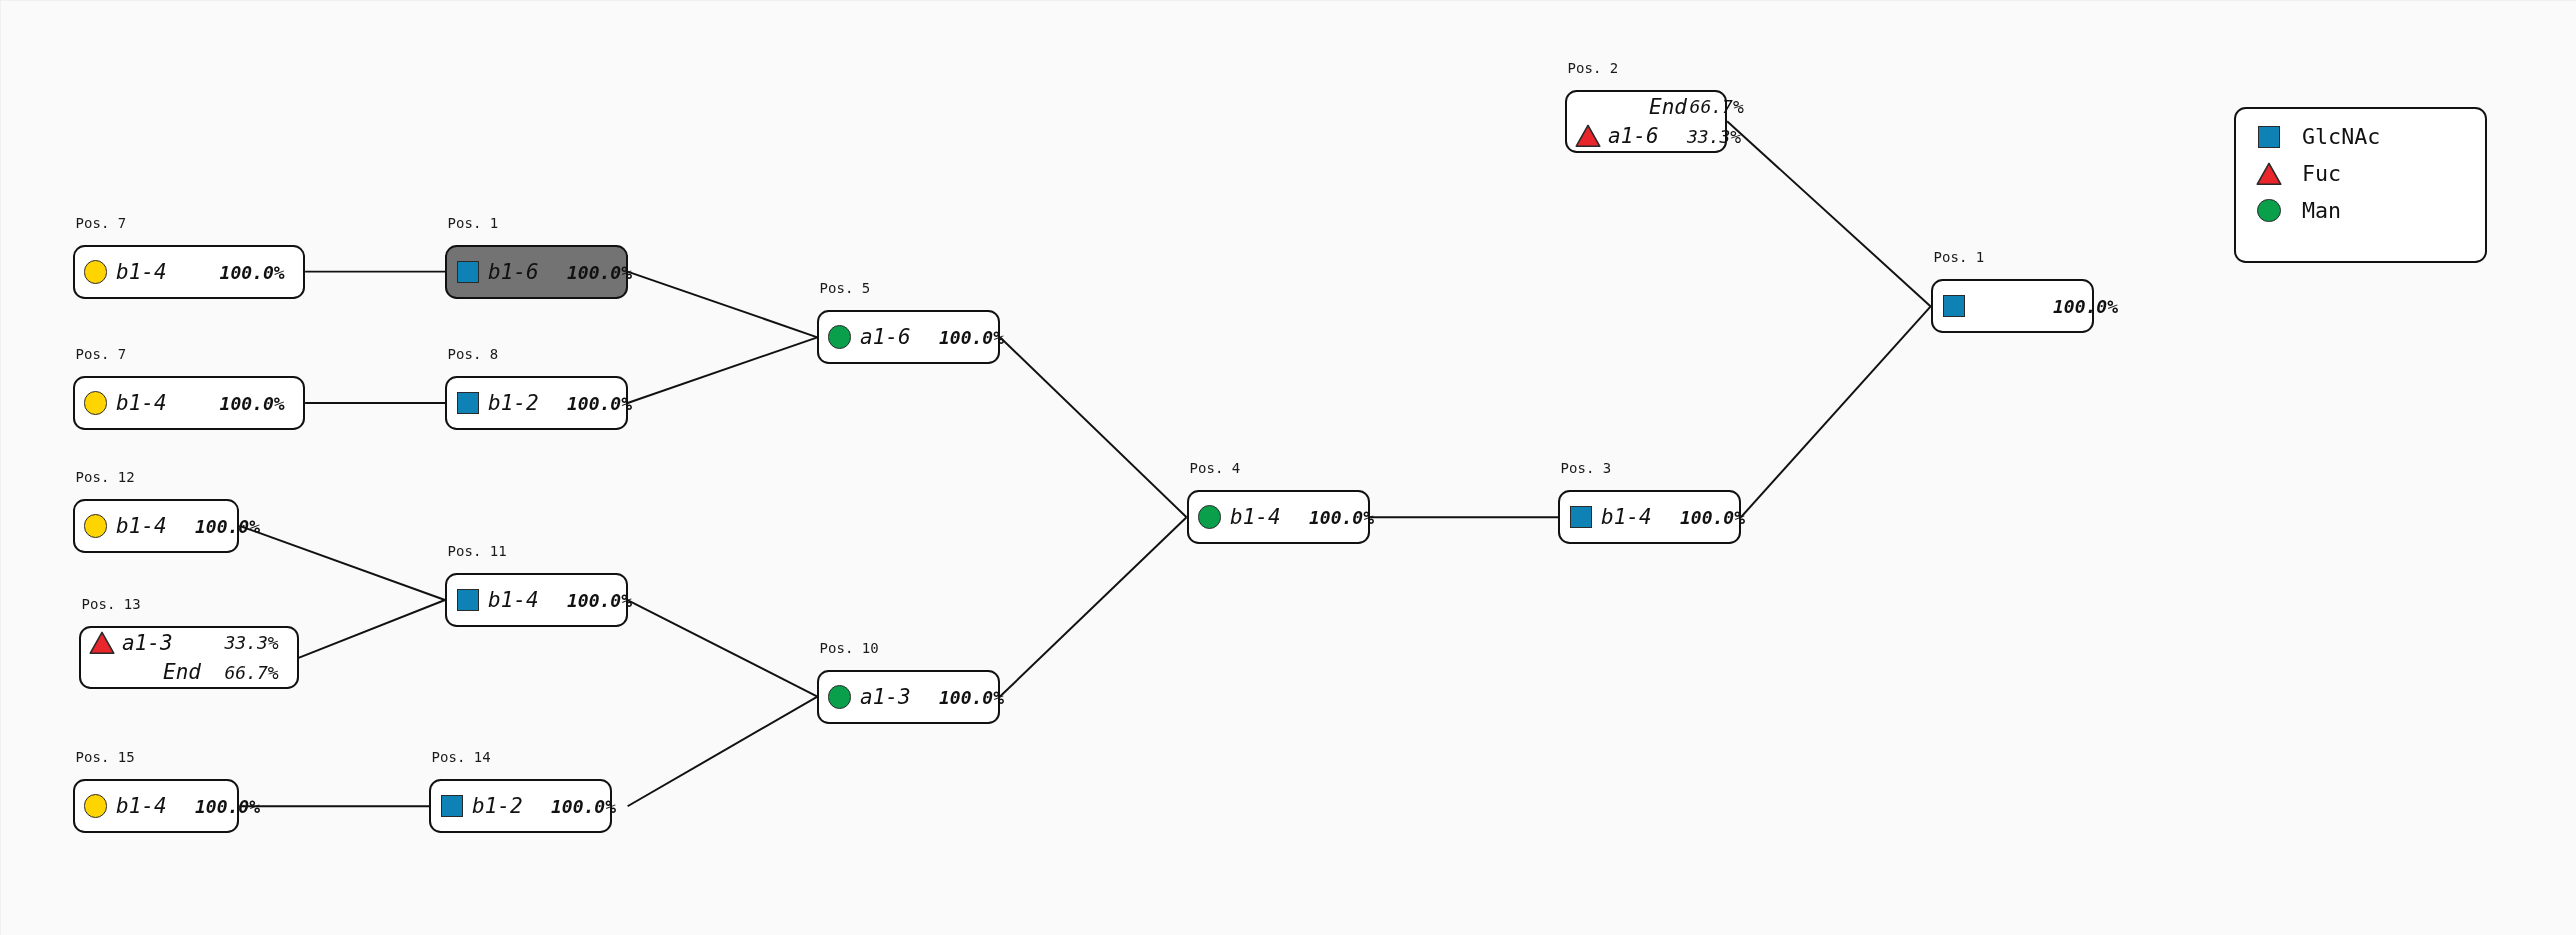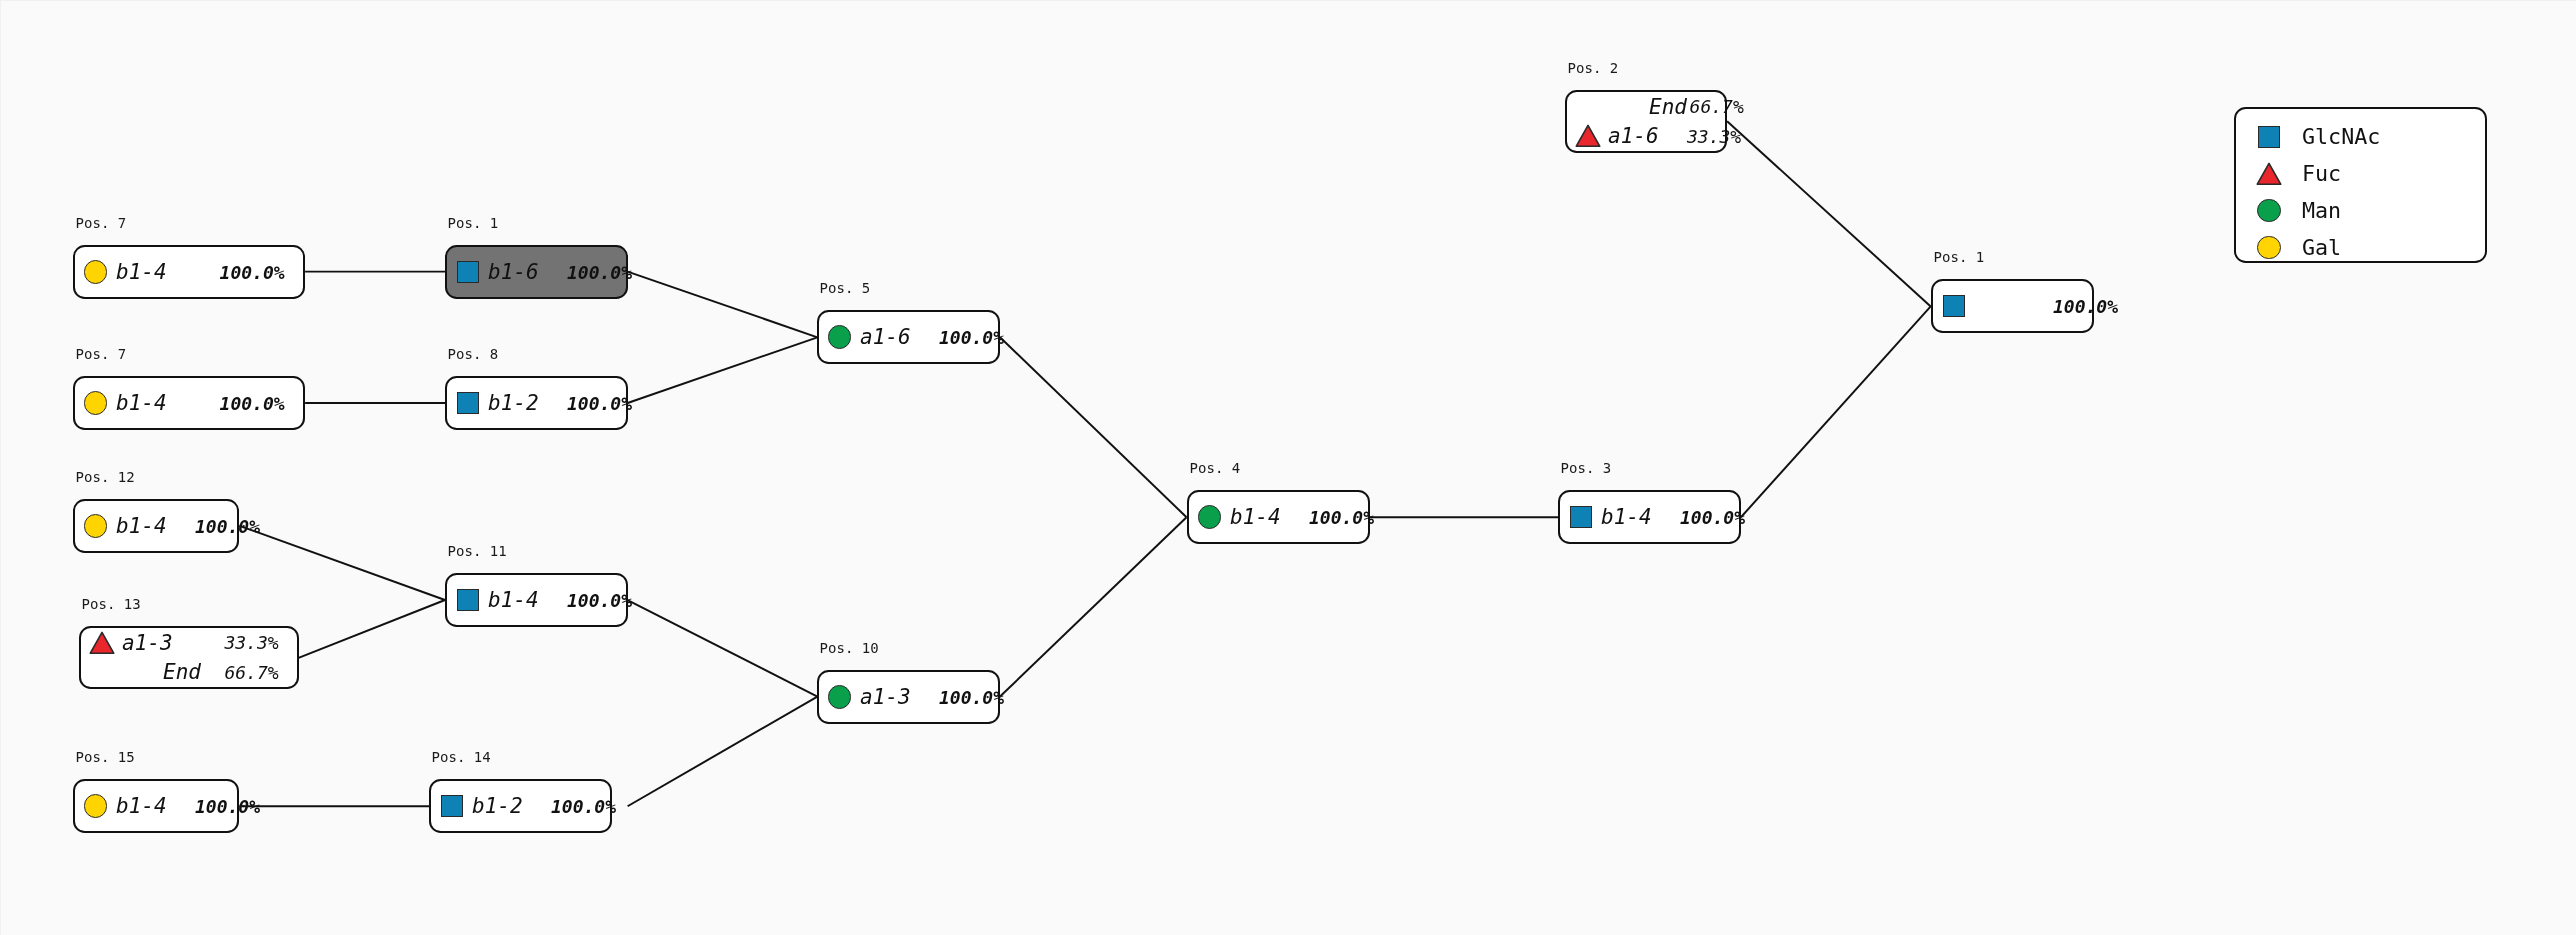--- a/index.html
+++ b/index.html
@@ -375,22 +375,16 @@
           </svg>
         </div>
         <div class="legend-label">Fuc</div>
       </div>
       <div class="legend-row">
         <div class="legend-icon">
           <div class="shape-circle" style="background: rgb(10, 160, 75);"></div>
         </div>
         <div class="legend-label">Man</div>
       </div>
-      <div class="legend-row">
-        <div class="legend-icon">
-          <div class="shape-circle" style="background: rgb(255, 212, 0);"></div>
-        </div>
-        <div class="legend-label">Gal</div>
-      </div>
     </div>
 
 </div>
 
 
 </body></html>

